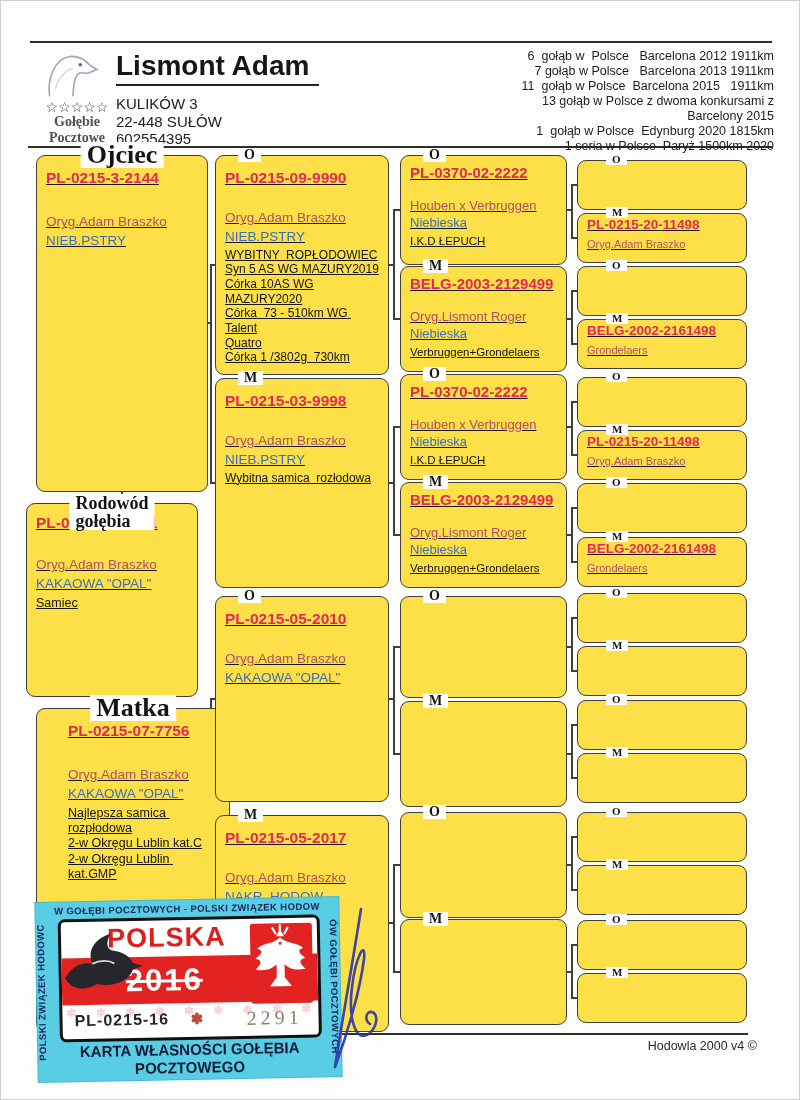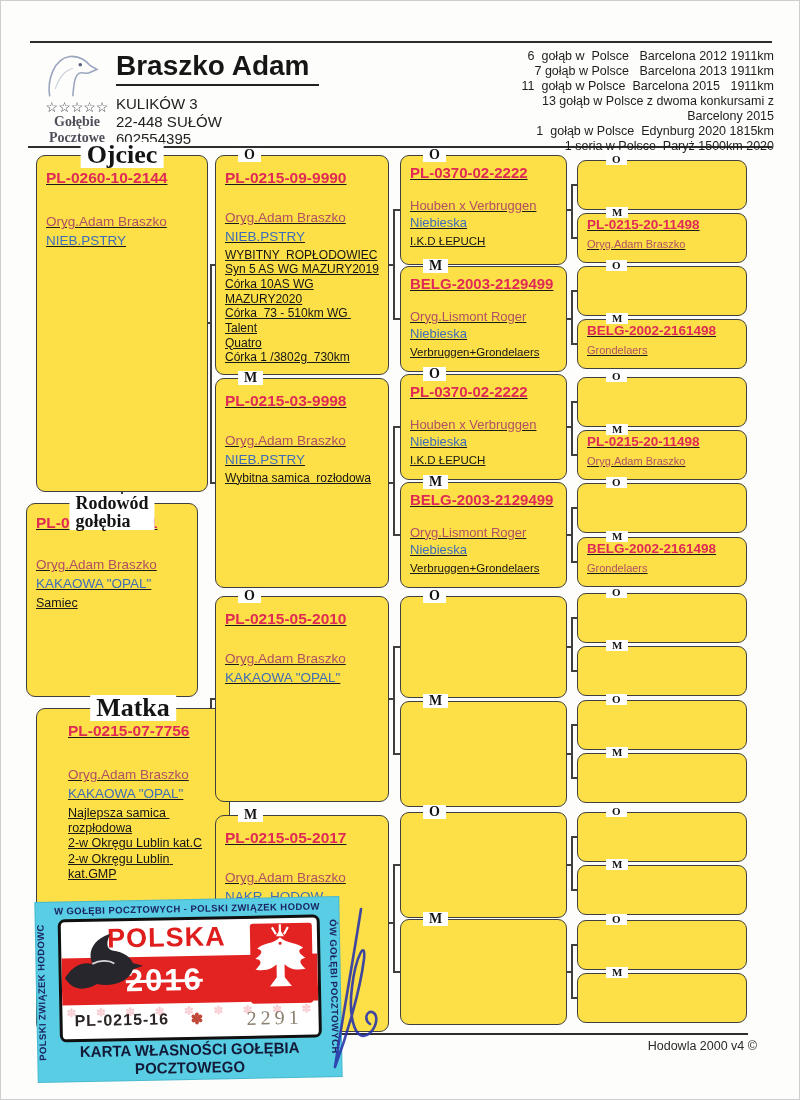--- a/index.html
+++ b/index.html
@@ -78,36 +78,36 @@
         <path d="M8 50 C5 32 13 9 30 7 C42 6 48 13 52 17 L59 21 L52 24 C47 27 44 23 40 25 C35 28 34 36 33 50" fill="none" stroke="#8895b5" stroke-width="1.7" opacity="0.85"></path>
         <path d="M14 42 C18 30 24 22 33 20" fill="none" stroke="#aab4cc" stroke-width="1.1" opacity="0.7"></path>
         <circle cx="41" cy="16" r="1.9" fill="#55617f"></circle>
       </svg>
     </span>
     <div class="stars">☆☆☆☆☆</div>
     <div class="cap">Gołębie</div>
     <div class="cap">Pocztowe</div>
   </div>
 
-  <div class="owner-name">Braszko Adam</div>
+  <div class="owner-name">Lismont Adam</div>
   <div class="addr" style="top:95px;">KULIKÓW 3</div>
   <div class="addr" style="top:113px;">22-448 SUŁÓW</div>
   <div class="addr" style="top:130px;">602554395</div>
 
   <div class="ach">6  gołąb w  Polsce   Barcelona 2012 1911km
 7 gołąb w Polsce   Barcelona 2013 1911km
 11  gołąb w Polsce  Barcelona 2015   1911km
 13 gołąb w Polsce z dwoma konkursami z
 Barcelony 2015
 1  gołąb w Polsce  Edynburg 2020 1815km
 1 seria w Polsce  Paryż 1500km 2020</div>
 
   <div class="pbox c1" style="left:36px;top:155px;width:170px;height:335px;">
     <span class="legend lg-title">Ojciec</span>
-    <div class="ring">PL-0260-10-2144</div>
+    <div class="ring">PL-0215-3-2144</div>
     <div class="origin">Oryg.Adam Braszko</div>
     <div class="colorline">NIEB.PSTRY</div>
   </div>
 
   <div class="pbox c1s" style="left:26px;top:503px;width:170px;height:192px;">
     <span class="legend lg-sub">Rodowód gołębia</span>
     <div class="ring">PL-0215-16-2291</div>
     <div class="origin">Oryg.Adam Braszko</div>
     <div class="colorline">KAKAOWA "OPAL"</div>
     <div class="notes">Samiec</div>

